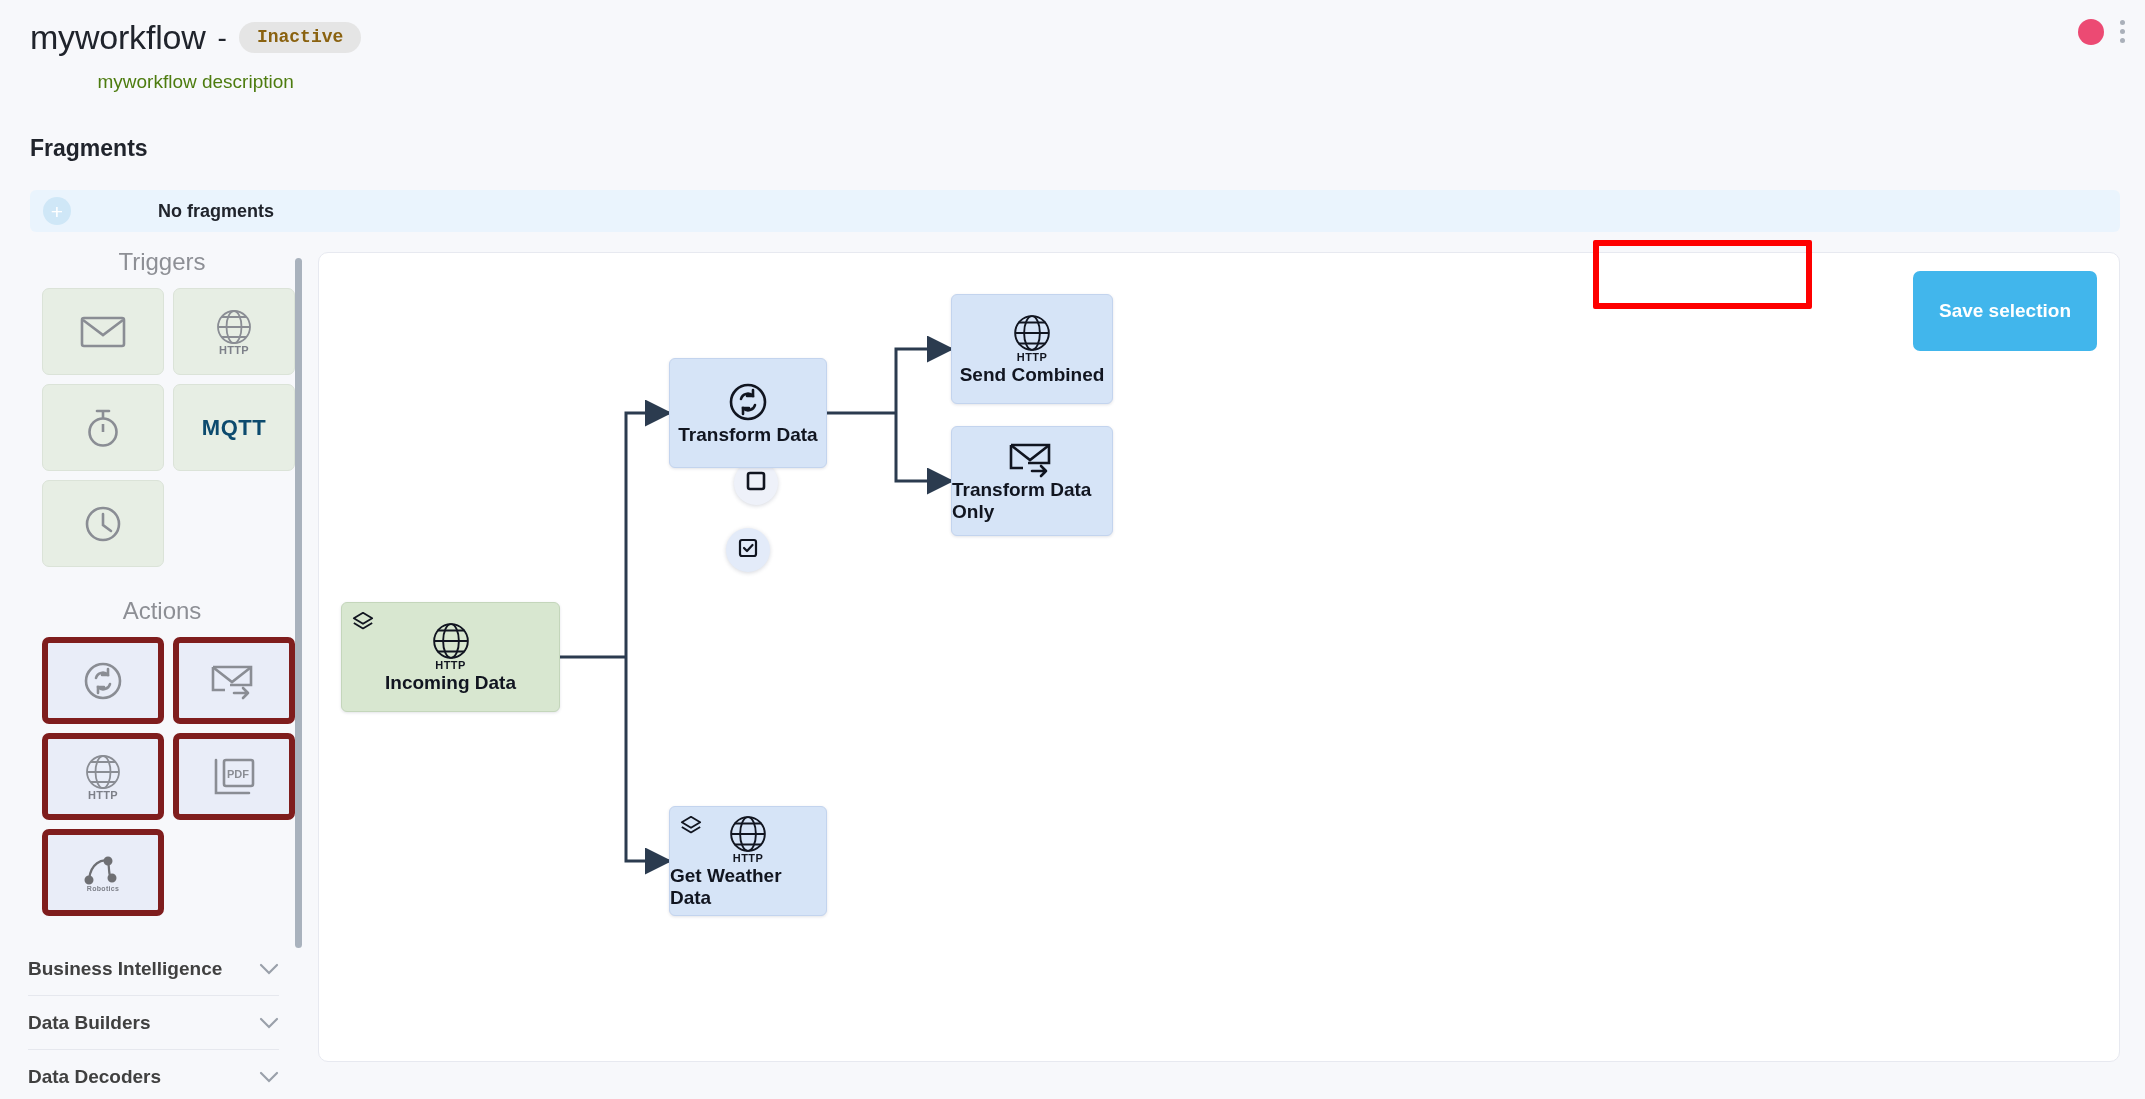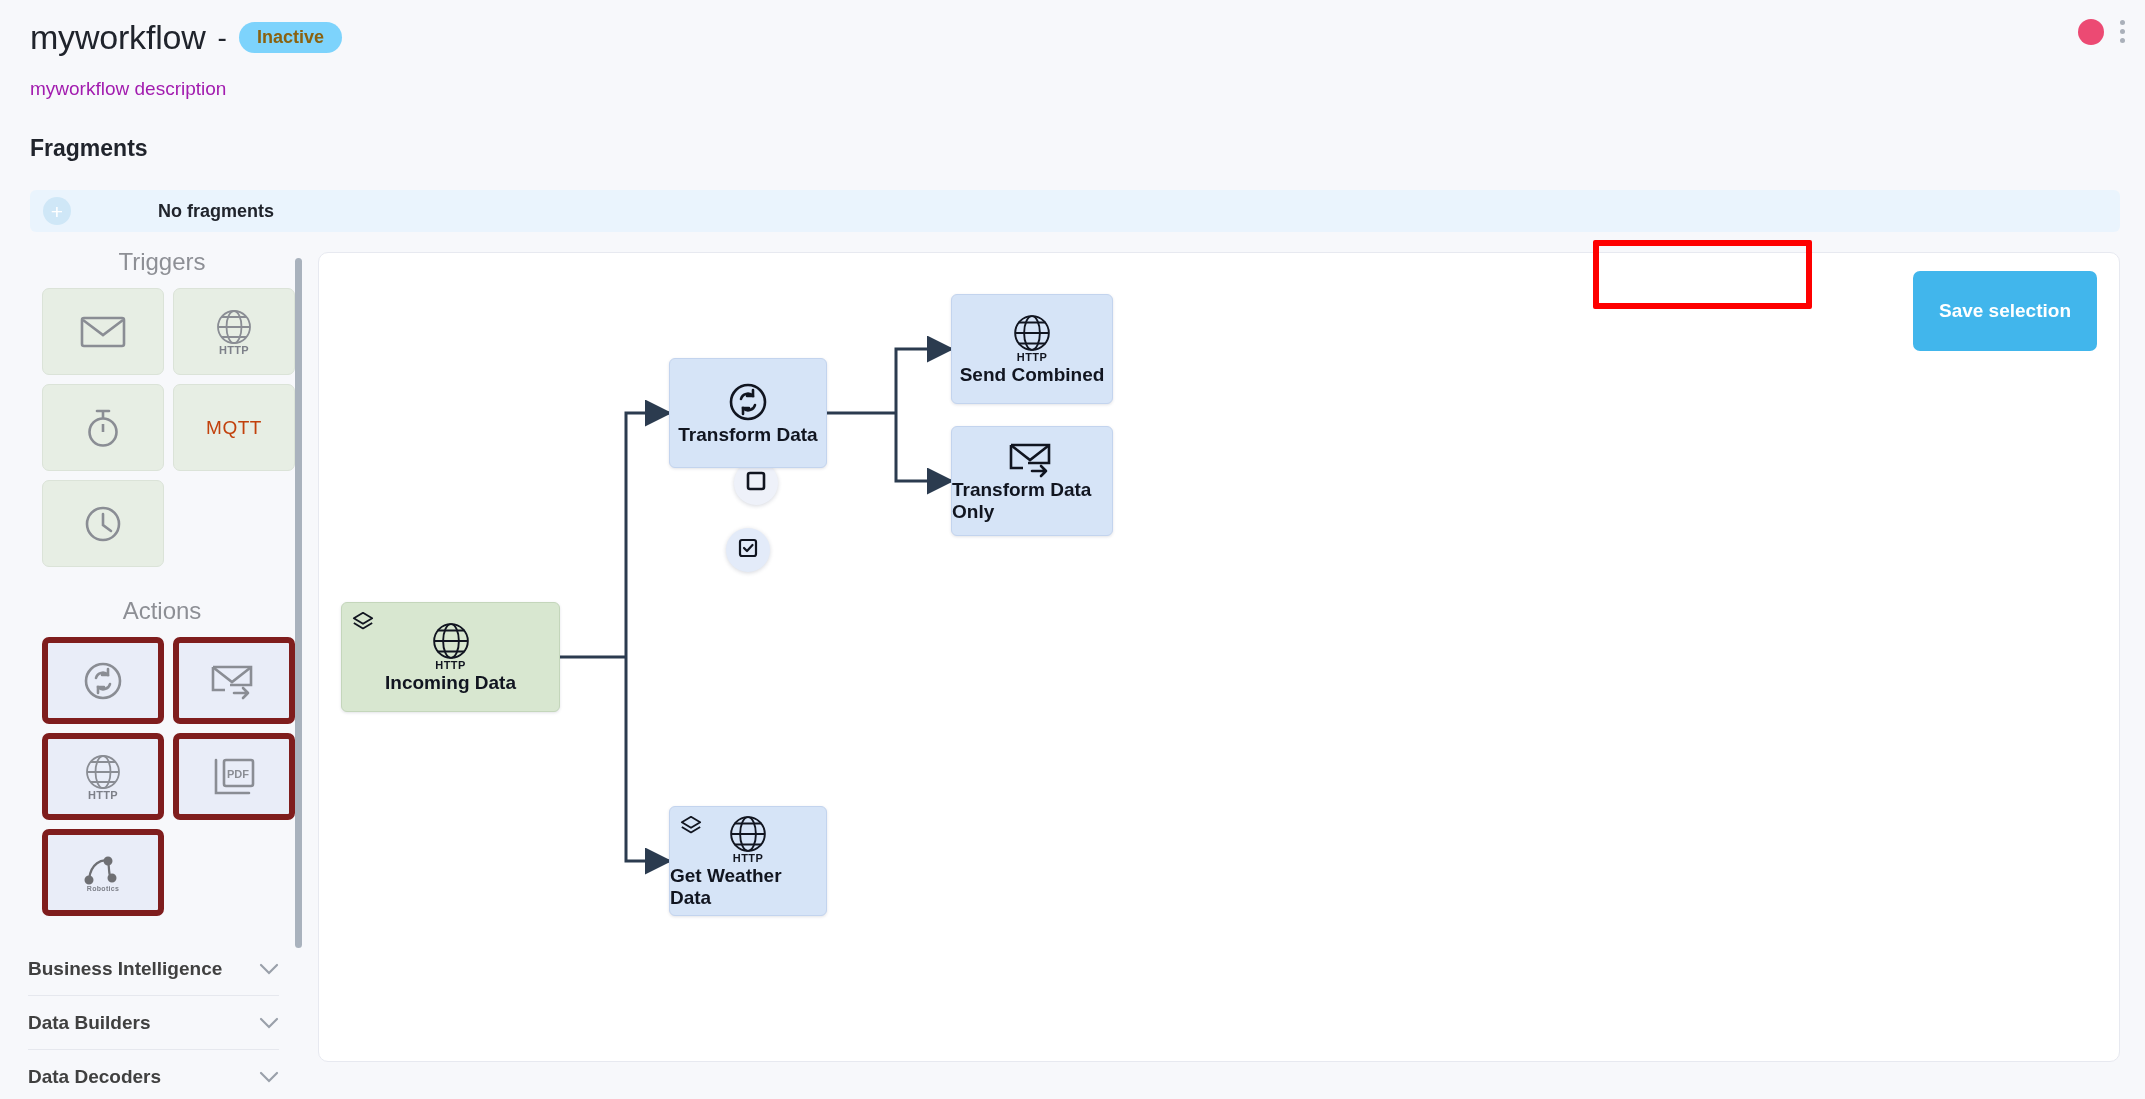--- a/index.html
+++ b/index.html
@@ -10,24 +10,24 @@
     overflow: hidden;
   }
   .page { position: relative; width: 2145px; height: 958px; }
 
   
   .header { position: absolute; left: 30px; top: 18px; }
   .title-row { display: flex; align-items: center; gap: 12px; }
   .wf-title { font-size: 34px; font-weight: 400; color: #20242c; letter-spacing: -0.2px; }
   .dash { font-size: 28px; color: #20242c; }
   .badge-inactive {
-    background: #7dd3fc; color: #8a6210; font-size: 18px; font-weight: 700;
-    padding: 5px 18px; border-radius: 16px; line-height: 1.15;
-  }
-  .wf-desc { margin-top: 21px; font-size: 19px; color: #a21caf; }
+    background: #e5e5e5; color: #8a6210; font-size: 18px; font-weight: 700;
+    padding: 5px 18px; border-radius: 16px; line-height: 1.15; font-family: Liberation Mono, monospace;
+  }
+  .wf-desc { margin-top: 14px; font-size: 19px; color: #4d7c0f; text-align: center; }
   .fragments-title { position: absolute; left: 30px; top: 135px; font-size: 23px; font-weight: 700; color: #20242c; }
 
   .fragments-bar {
     position: absolute; left: 30px; top: 190px; width: 2090px; height: 42px;
     background: #eaf4fd; border-radius: 6px; display: flex; align-items: center;
   }
   .plus-circle {
     position: absolute; left: 13px; top: 50%; transform: translateY(-50%);
     width: 28px; height: 28px; border-radius: 50%; background: #cfe7f7;
     display: flex; align-items: center; justify-content: center;
@@ -171,21 +171,21 @@
           <svg width="40" height="42" viewBox="0 0 40 42" fill="none" stroke="#8a8d94" stroke-width="2.6">
             <circle cx="20" cy="25" r="13.5"></circle>
               <path d="M20 25V17"></path>
             <path d="M14 4h12" stroke-linecap="round"></path>
               <path d="M20 4v7"></path>
           </svg>
         </span>
       </div>
 
       <div class="tile trigger">
-        <span style="font-size:19px;font-weight:400;color:#c2410c;letter-spacing:0.5px">MQTT</span>
+        <span style="font-size:22px;font-weight:700;color:#0c4a6e;letter-spacing:0.5px">MQTT</span>
       </div>
 
       <div class="tile trigger">
         <span>
           <svg width="40" height="40" viewBox="0 0 40 40" fill="none" stroke="#8a8d94" stroke-width="2.6">
             <circle cx="20" cy="20" r="16"></circle>
               <path d="M20 10v11l8 6" stroke-linecap="round"></path>
           </svg>
         </span>
       </div>

